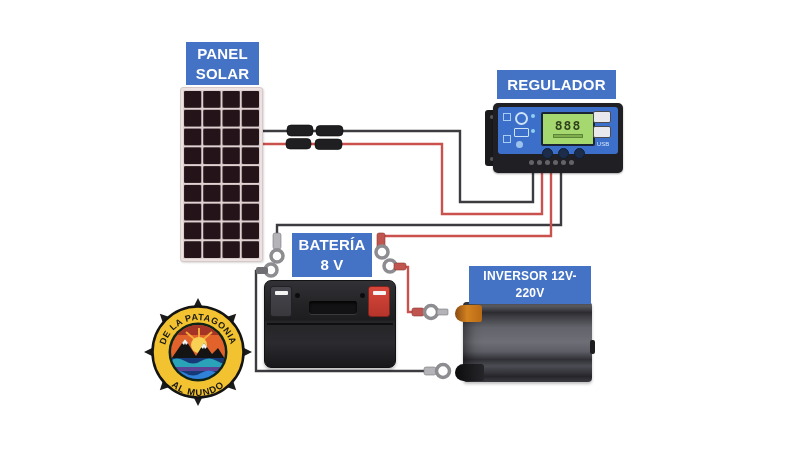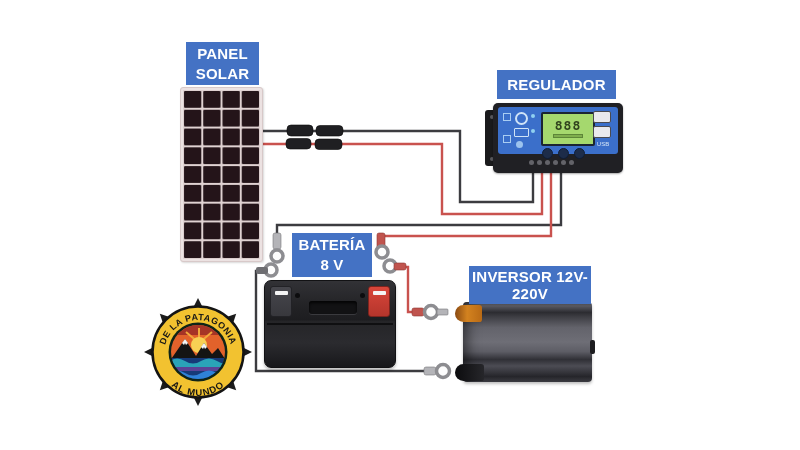--- a/index.html
+++ b/index.html
@@ -120,21 +120,21 @@
     <span>PANEL</span>
     <span>SOLAR</span>
   </div>
   <div class="plabel" style="left:497px;top:70px;width:119px;height:29px;">
     <span>REGULADOR</span>
   </div>
   <div class="plabel" style="left:292px;top:233px;width:80px;height:44px;">
     <span>BATERÍA</span>
     <span>8 V</span>
   </div>
-  <div class="plabel" style="left:469px;top:266px;width:122px;height:38px;font-size:15px;line-height:17px;">
+  <div class="plabel" style="left:469px;top:266px;width:122px;height:38px;font-size:12px;line-height:17px;">
     <span>INVERSOR 12V-</span>
     <span>220V</span>
   </div>
 
   <div id="solar-panel">
     <svg width="77" height="169">
       <defs>
         <pattern id="cellp" width="19.25" height="18.78" patternUnits="userSpaceOnUse">
           <rect x="1" y="1" width="17.3" height="16.8" rx="1" fill="#241419"></rect>
         </pattern>

